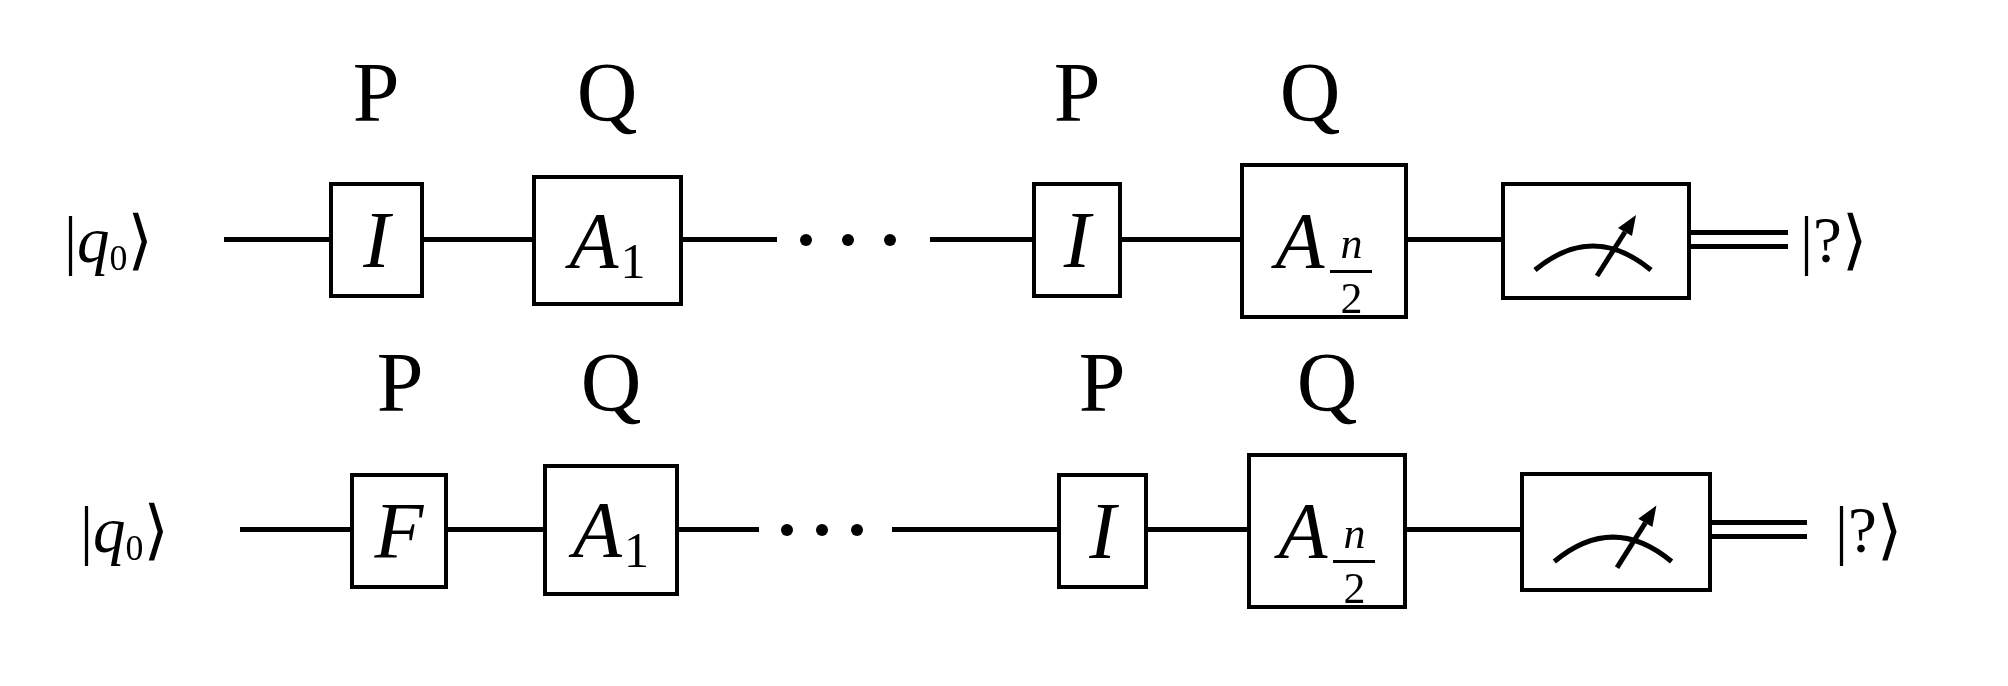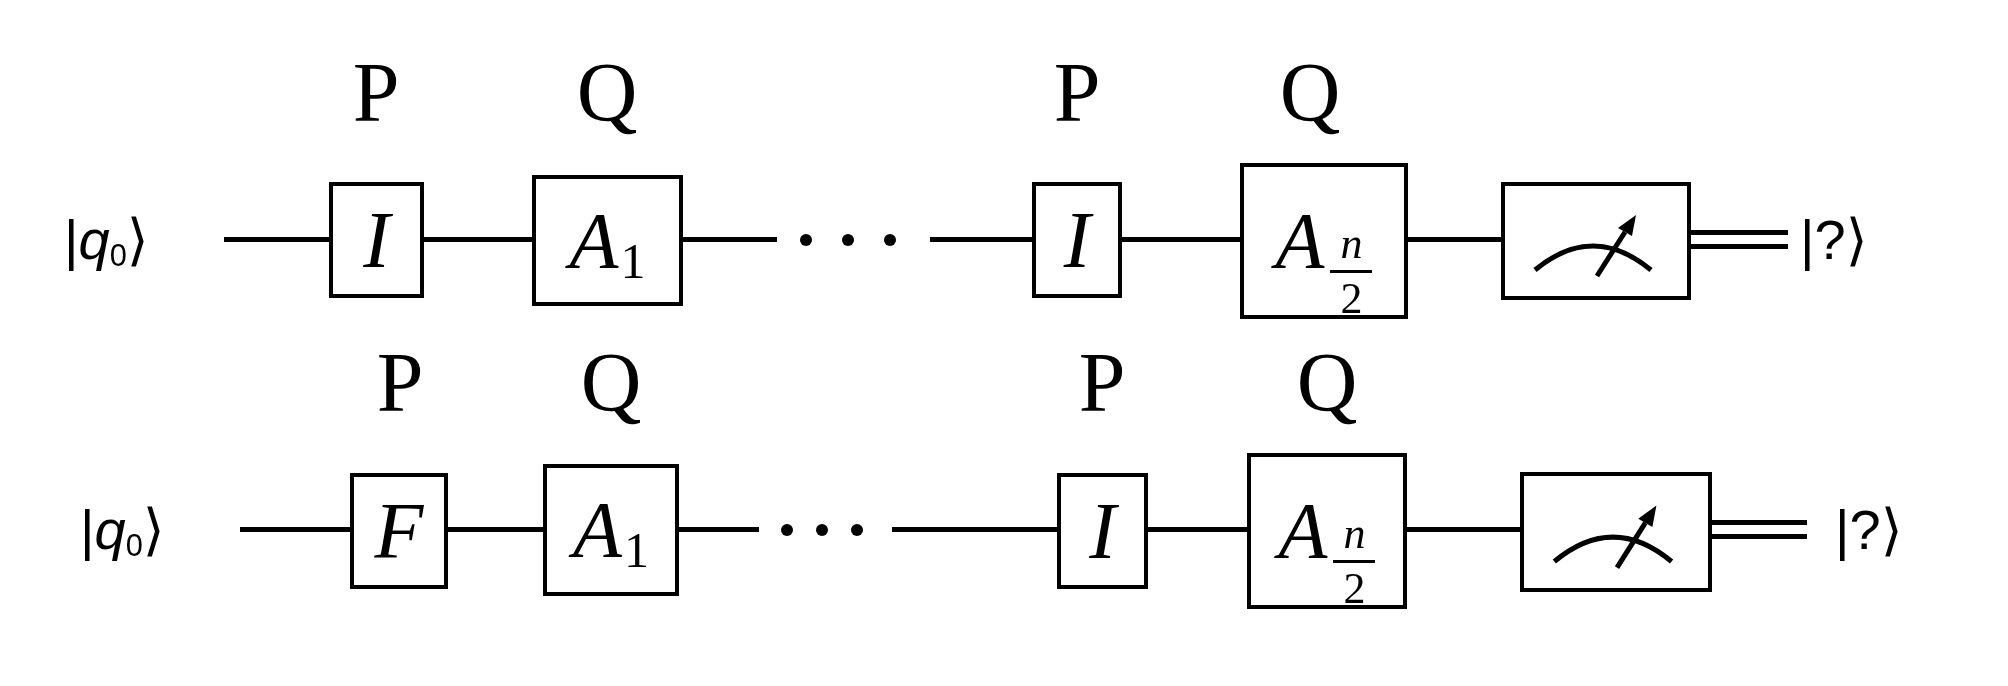--- a/index.html
+++ b/index.html
@@ -23,22 +23,22 @@
     display:inline-flex; flex-direction:column; align-items:center;
     font-size:44px; line-height:1; transform:translateY(30px); margin-left:6px;
   }
   .frac .num { font-style:italic; padding:0 6px 4px 6px; border-bottom:3px solid #000; min-width:30px; text-align:center; }
   .frac .den { font-style:normal; padding-top:4px; }
   .stage-label {
     position:absolute; width:100px; height:90px; line-height:90px;
     text-align:center; font-size:84px; font-style:normal;
   }
   .ket {
-    position:absolute; height:92px; line-height:92px; font-size:56px;
-    white-space:nowrap; font-family:Liberation Sans, sans-serif;
+    position:absolute; height:92px; line-height:92px; font-size:65px;
+    white-space:nowrap; font-family:Liberation Serif, serif;
   }
   .ket .it { font-style:italic; }
   .ket .ksub { font-size:0.55em; vertical-align:-0.22em; }
   .dots { position:absolute; display:flex; align-items:center; }
   .dot { width:12px; height:12px; border-radius:50%; background:#000; }
   .meter-box { position:absolute; box-sizing:border-box; border:4px solid #000; background:#fff; }
   .meter-box svg { display:block; width:100%; height:100%; }
   .dwire {
     position:absolute; box-sizing:border-box; height:19px;
     border-top:5px solid #000; border-bottom:5px solid #000; background:#fff;

